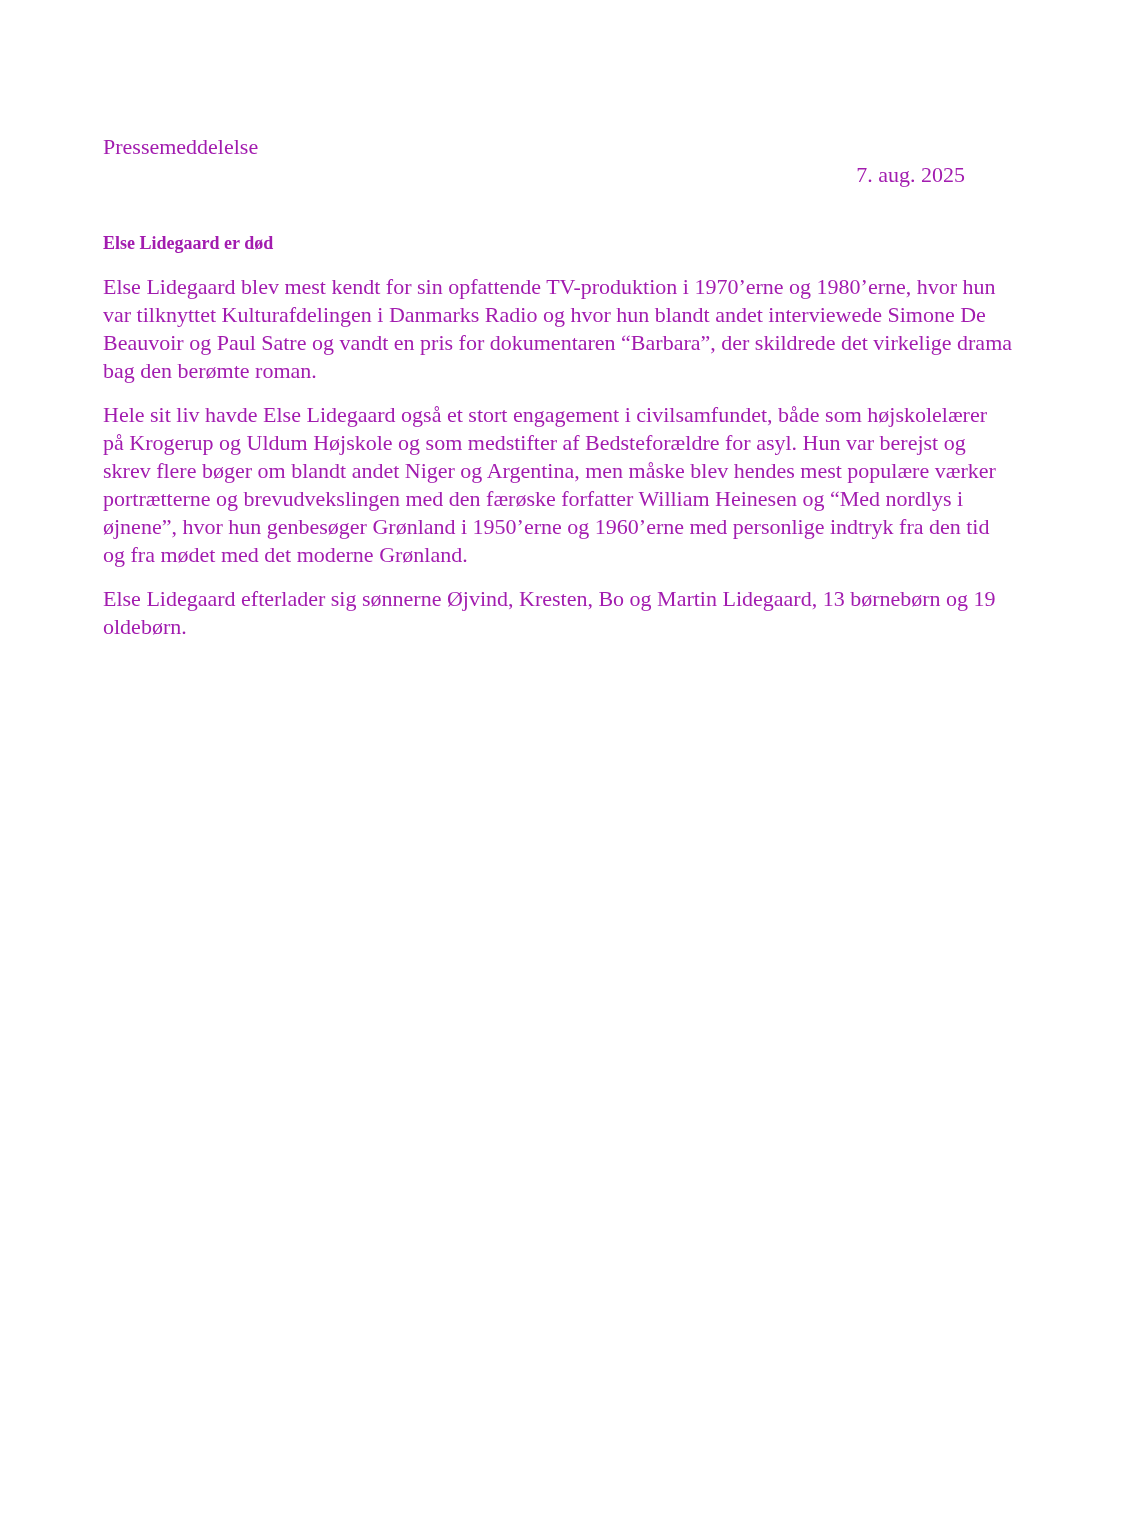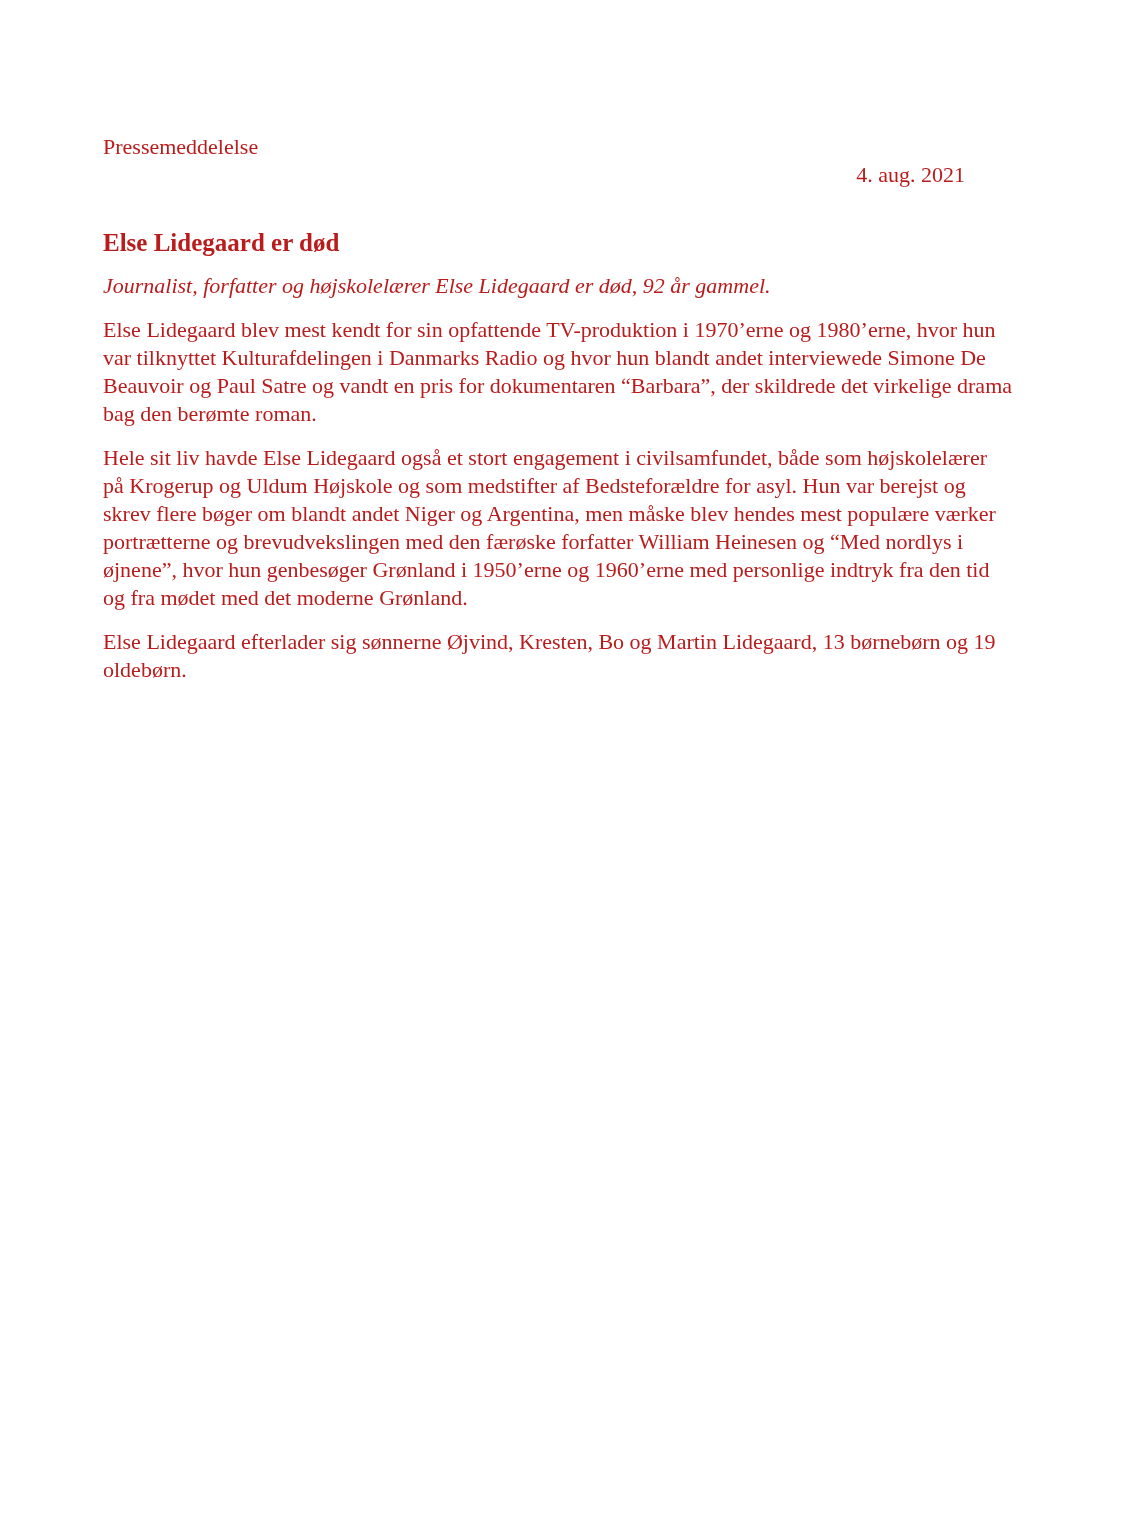--- a/index.html
+++ b/index.html
@@ -5,54 +5,53 @@
   html, body {
     margin: 0;
     padding: 0;
     background: #ffffff;
   }
   .page {
     position: relative;
     width: 1142px;
     height: 1523px;
     background: #ffffff;
-    color: #b91c1c;
+    color: #a21caf;
     font-family: "Liberation Serif", "DejaVu Serif", serif;
     font-size: 22px;
     line-height: 28px;
     box-sizing: border-box;
     padding: 133px 130px 0 103px;
     overflow: hidden;
   }
   .doc-label {
     margin: 0;
   }
   .doc-date {
     margin: 0;
     text-align: right;
     padding-right: 47px;
   }
   .doc-title {
-    font-size: 25px;
+    font-size: 18px;
     line-height: 28px;
     font-weight: bold;
     margin: 40px 0 15px 0;
   }
   .doc-lede {
     font-style: italic;
     margin: 0 0 15px 0;
   }
   .doc-paragraph {
     margin: 16px 0 11px 0;
   }
 </style>
 </head>
 <body>
 
 <div class="page">
   <p class="doc-label">Pressemeddelelse</p>
-  <p class="doc-date">4. aug. 2021</p>
+  <p class="doc-date">7. aug. 2025</p>
   <h1 class="doc-title">Else Lidegaard er død</h1>
-  <p class="doc-lede">Journalist, forfatter og højskolelærer Else Lidegaard er død, 92 år gammel.</p>
   <p class="doc-paragraph">Else Lidegaard blev mest kendt for sin opfattende TV-produktion i 1970’erne og 1980’erne, hvor hun var tilknyttet Kulturafdelingen i Danmarks Radio og hvor hun blandt andet interviewede Simone De Beauvoir og Paul Satre og vandt en pris for dokumentaren “Barbara”, der skildrede det virkelige drama bag den berømte roman.</p>
   <p class="doc-paragraph">Hele sit liv havde Else Lidegaard også et stort engagement i civilsamfundet, både som højskolelærer på Krogerup og Uldum Højskole og som medstifter af Bedsteforældre for asyl. Hun var berejst og skrev flere bøger om blandt andet Niger og Argentina, men måske blev hendes mest populære værker portrætterne og brevudvekslingen med den færøske forfatter William Heinesen og “Med nordlys i øjnene”, hvor hun genbesøger Grønland i 1950’erne og 1960’erne med personlige indtryk fra den tid og fra mødet med det moderne Grønland.</p>
   <p class="doc-paragraph">Else Lidegaard efterlader sig sønnerne Øjvind, Kresten, Bo og Martin Lidegaard, 13 børnebørn og 19 oldebørn.</p>
 </div>
 
 </body></html>

